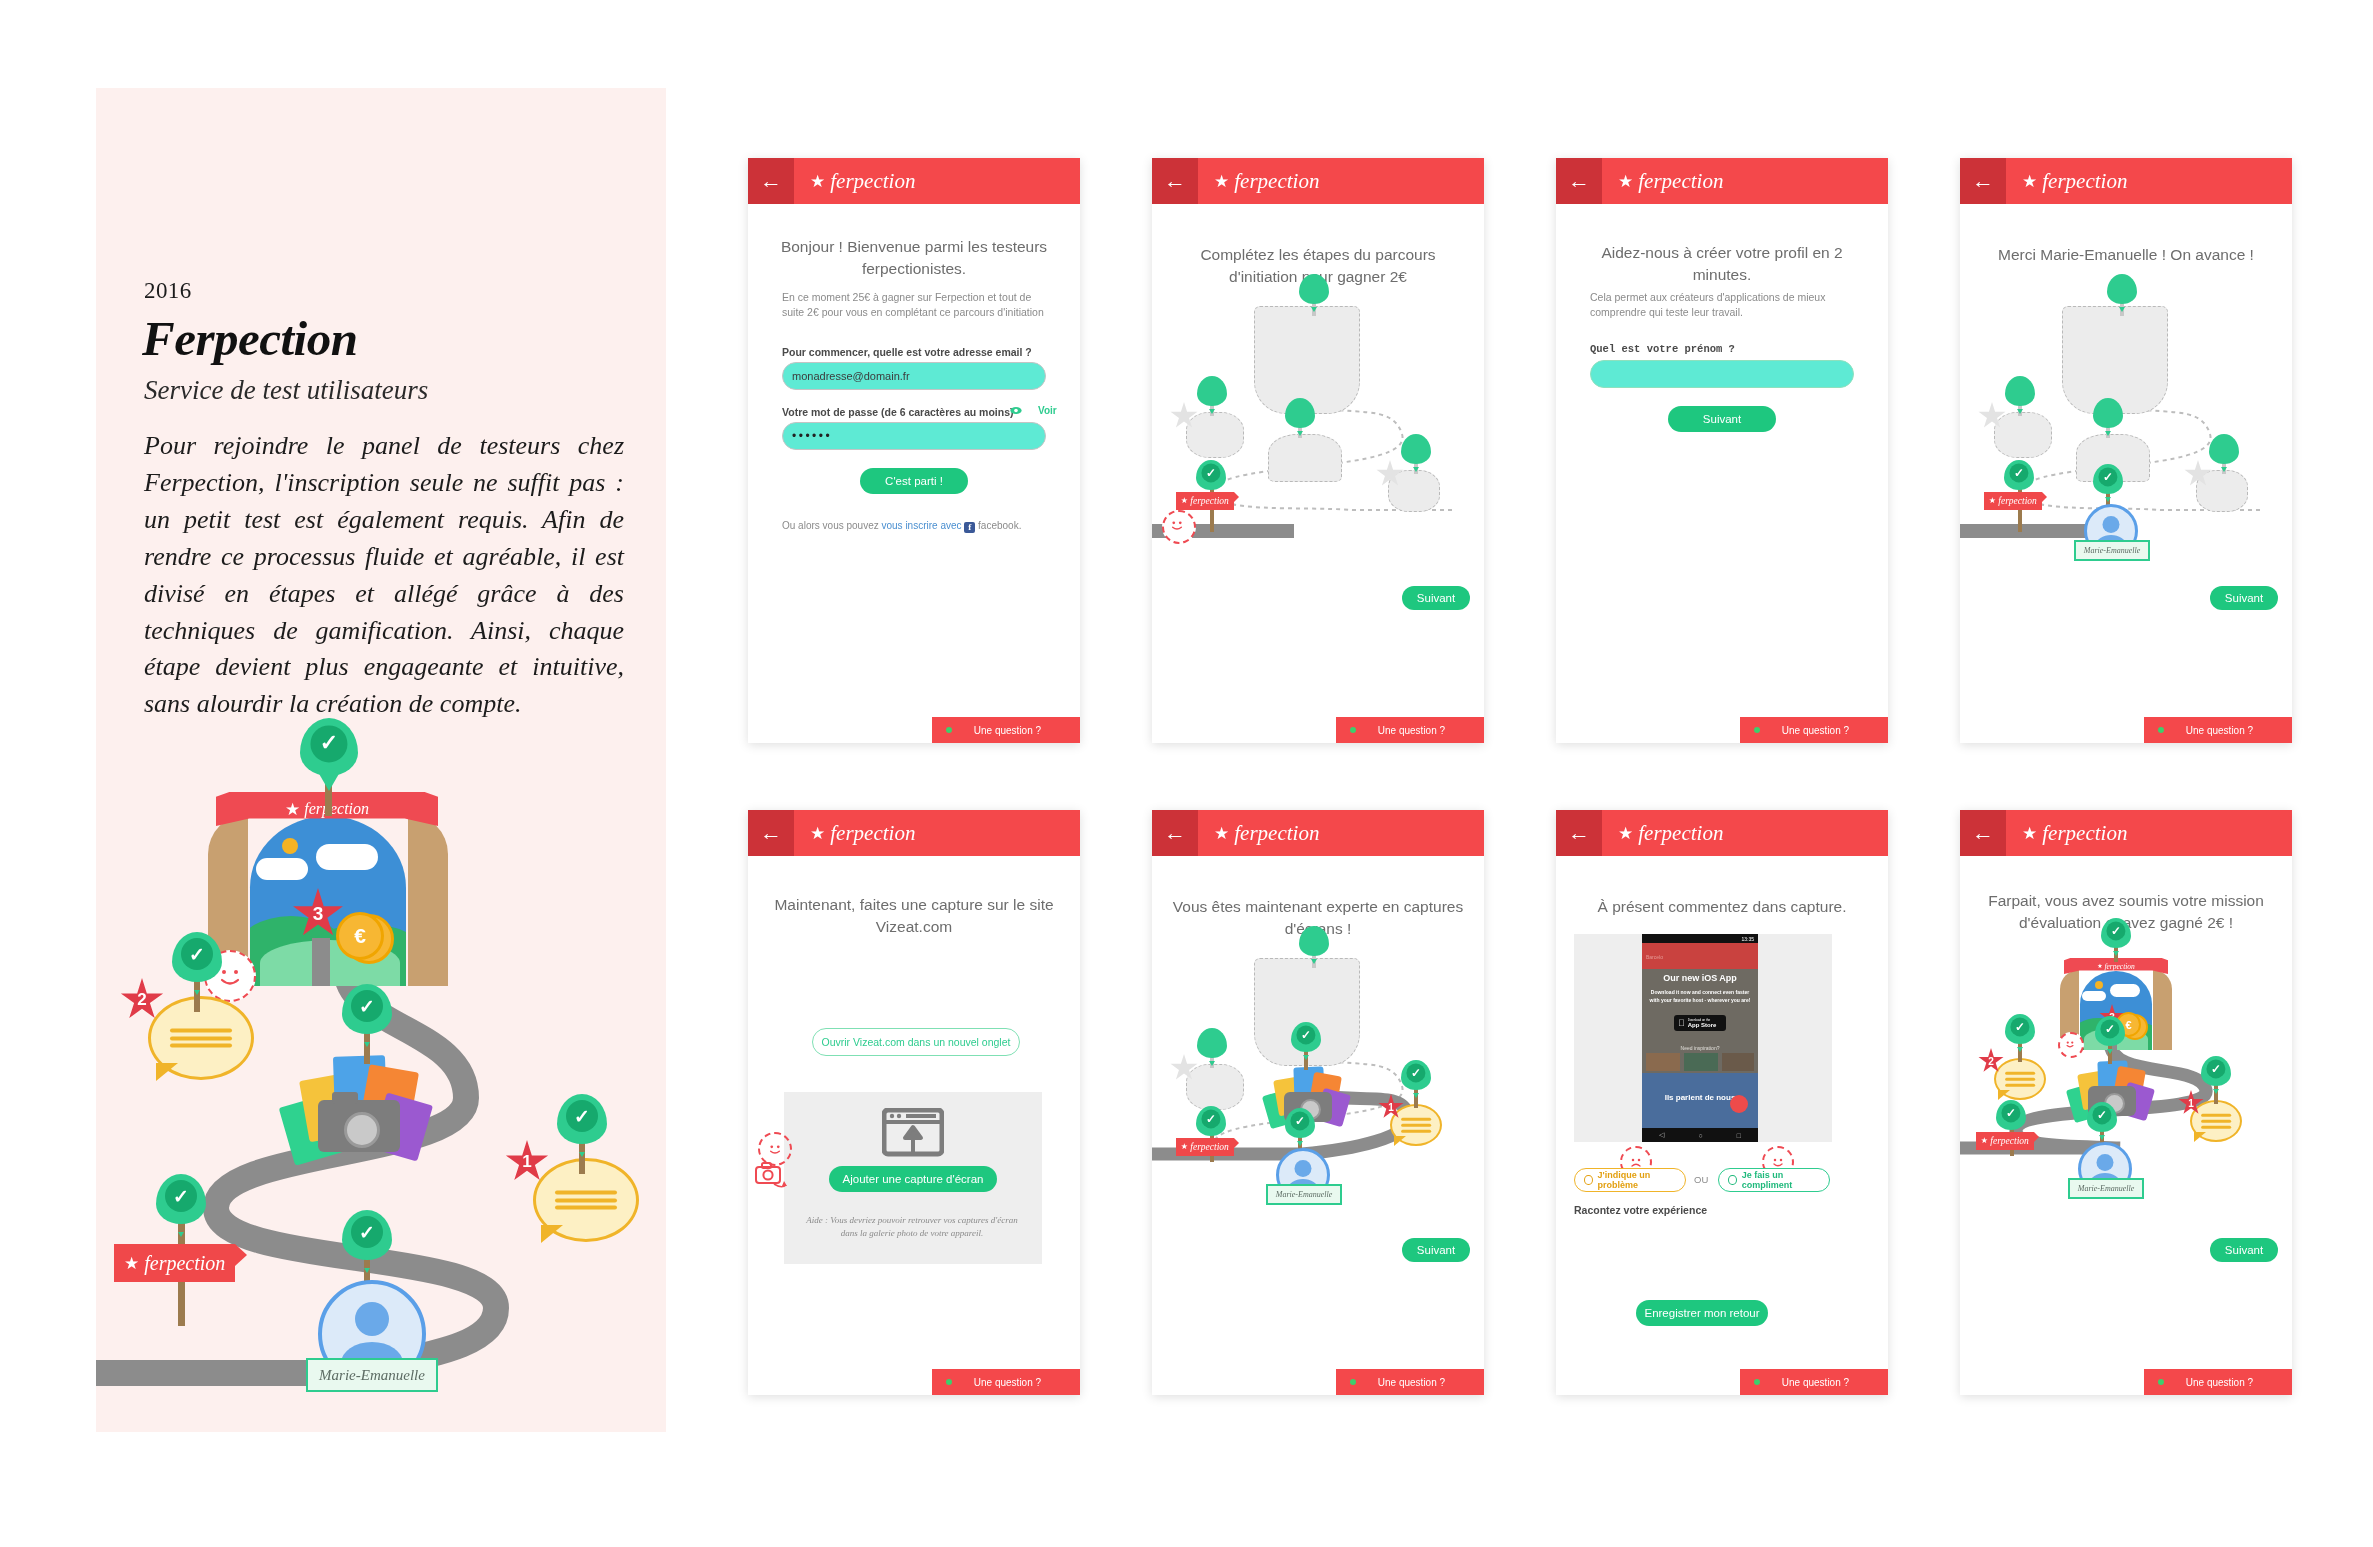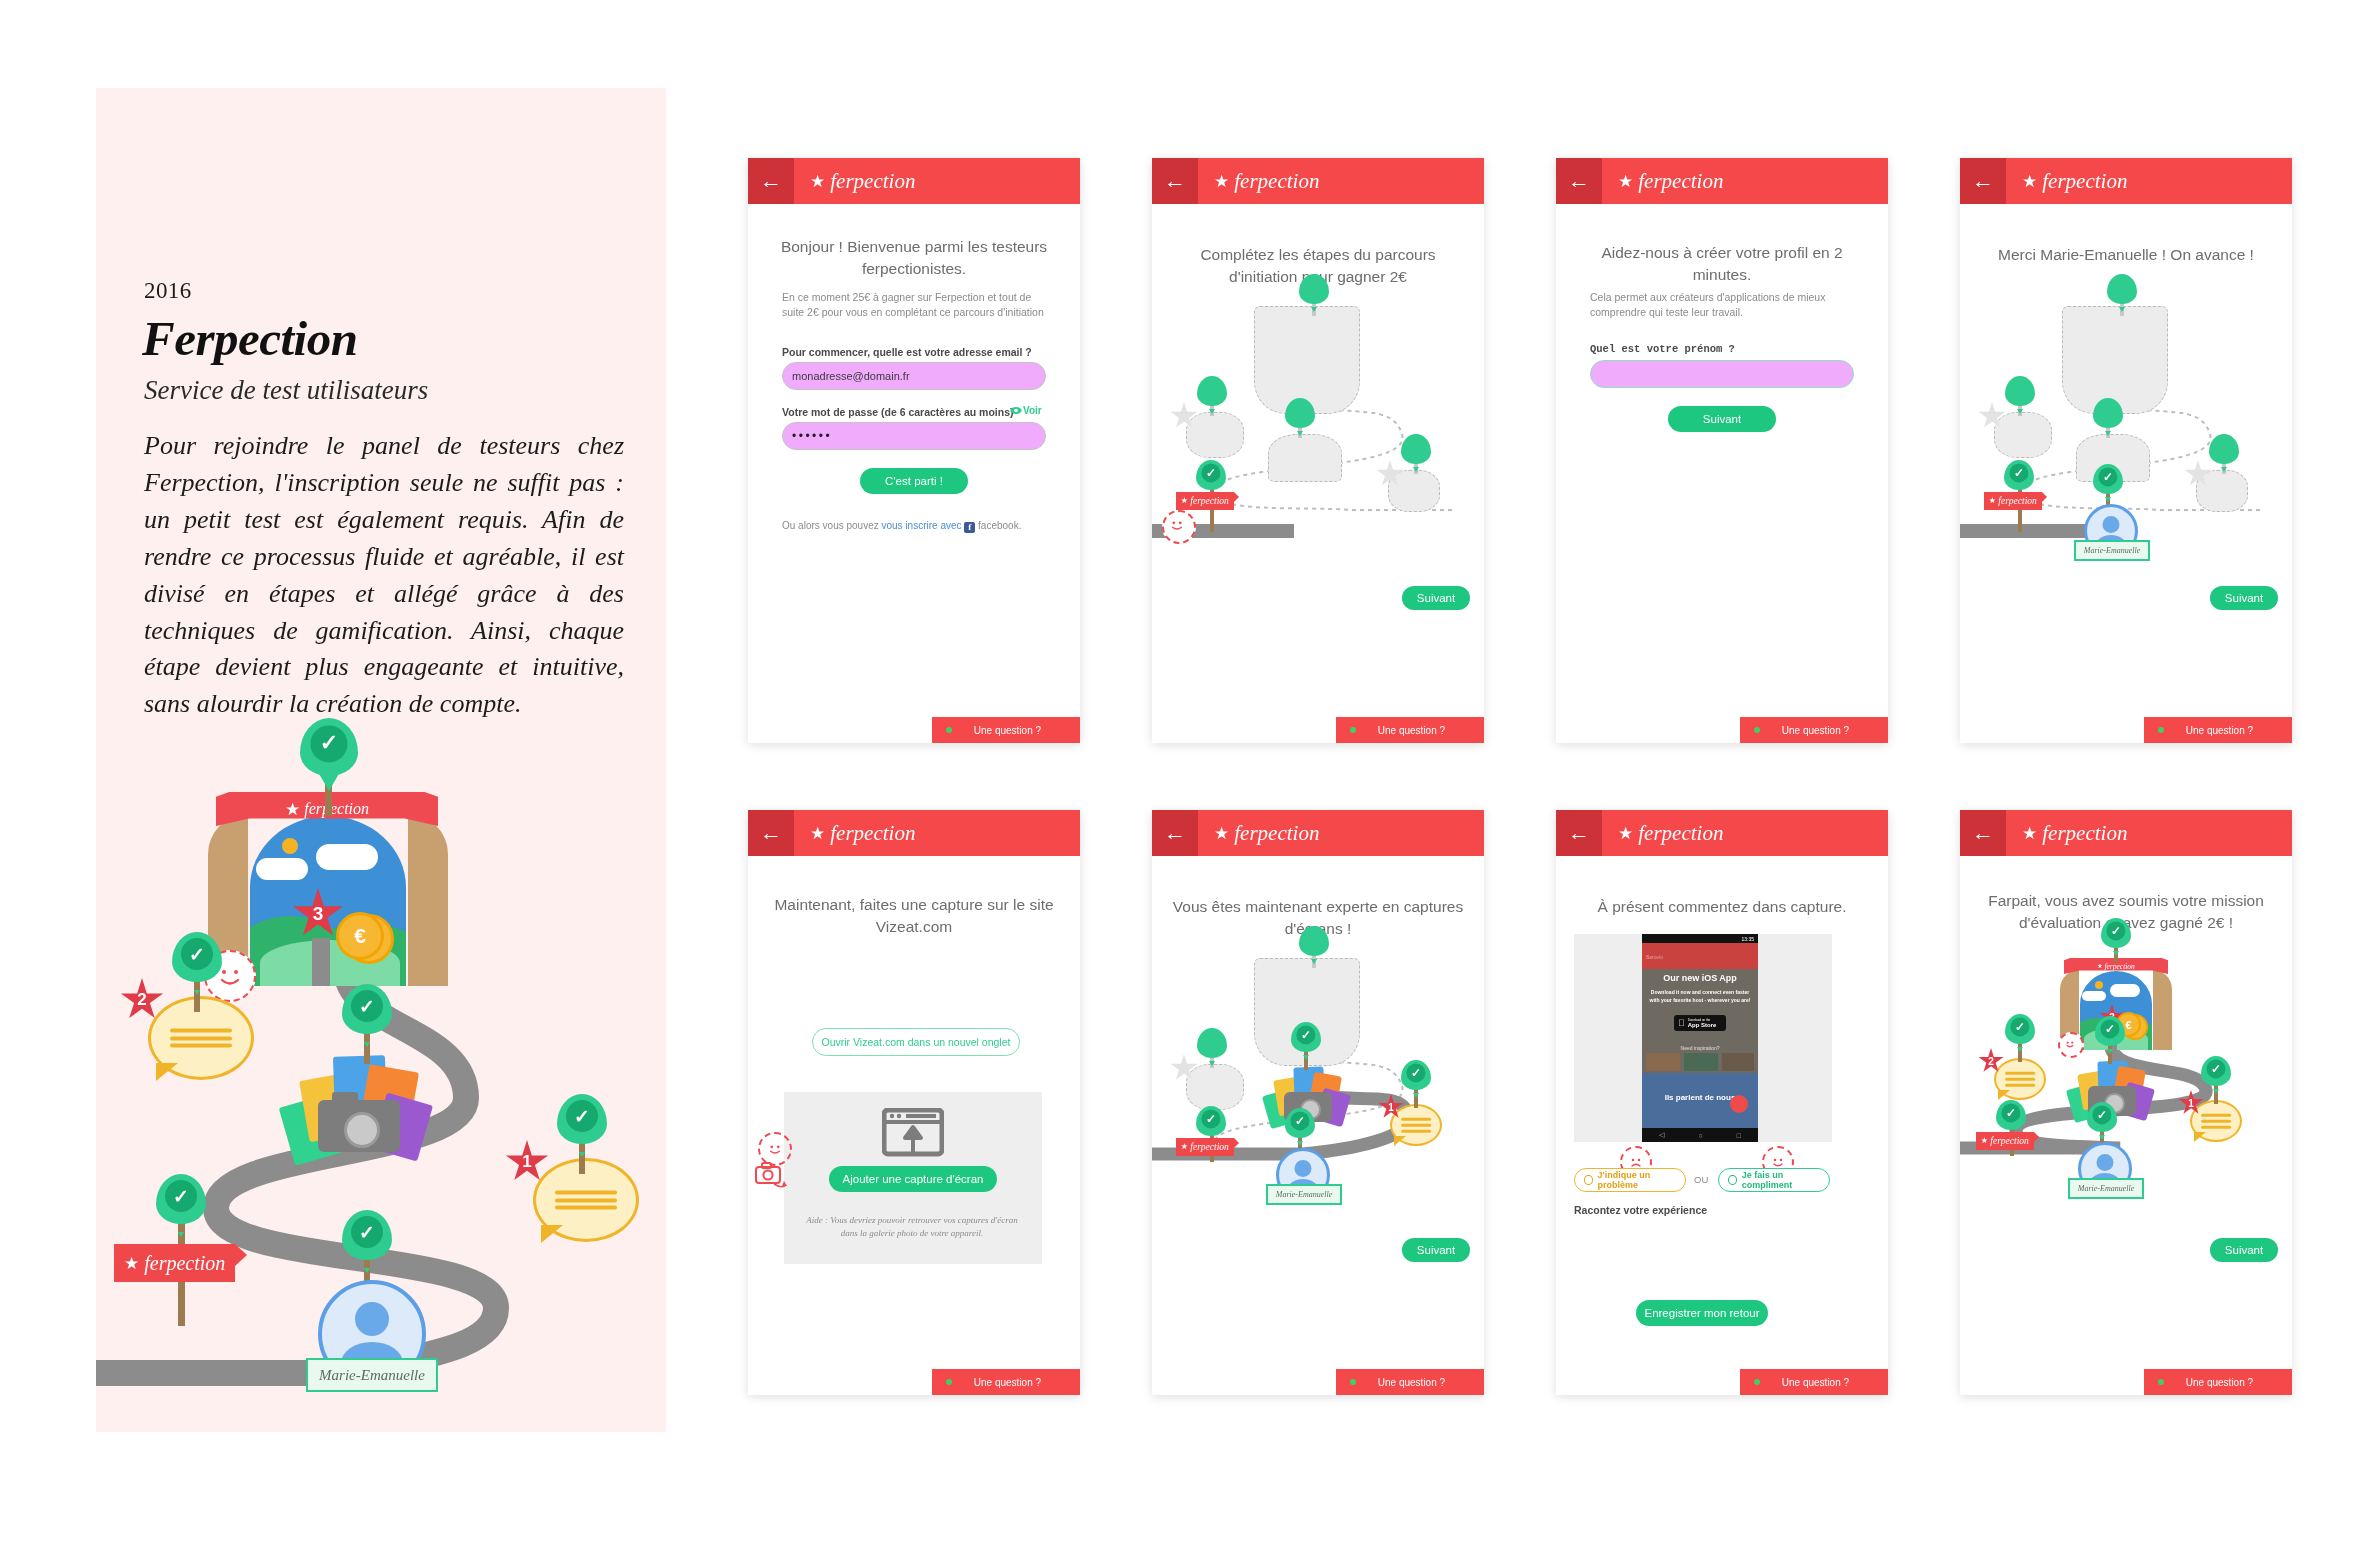--- a/index.html
+++ b/index.html
@@ -165,28 +165,28 @@
     position:absolute;left:0;width:100%;text-align:center;
     font-size:15.5px;color:#6d6d6d;line-height:1.4;padding:0 16px;
     box-sizing:border-box;
   }
   .scr-sub{
     position:absolute;font-size:10.5px;color:#8b8b8b;line-height:1.42;
   }
   .field-label{position:absolute;font-size:10.5px;font-weight:bold;color:#4a4a4a;}
   .field-box{
     position:absolute;border:1px solid #c4c4c4;border-radius:14px;
-    background:#f0abfc;display:flex;align-items:center;
+    background:#5eead4;display:flex;align-items:center;
     padding-left:9px;box-sizing:border-box;font-size:11px;color:#3c3c3c;
   }
   .field-box.green{border:1.5px solid #8fe0bd;}
   .dots{letter-spacing:2.5px;font-size:12px;color:#222;}
   .see-link{
     position:absolute;font-size:10px;color:#2ecc8f;font-weight:bold;
-    display:flex;align-items:center;gap:1px;
+    display:flex;align-items:center;gap:16px;
   }
   .btn-green{
     position:absolute;background:#1ec77f;color:#fff;border-radius:20px;
     display:flex;align-items:center;justify-content:center;
     font-size:11.5px;
   }
   .btn-outline{
     position:absolute;border:1.5px solid #7fe0b4;color:#2ecc8f;
     border-radius:20px;display:flex;align-items:center;justify-content:center;
     font-size:10.5px;background:#fff;

